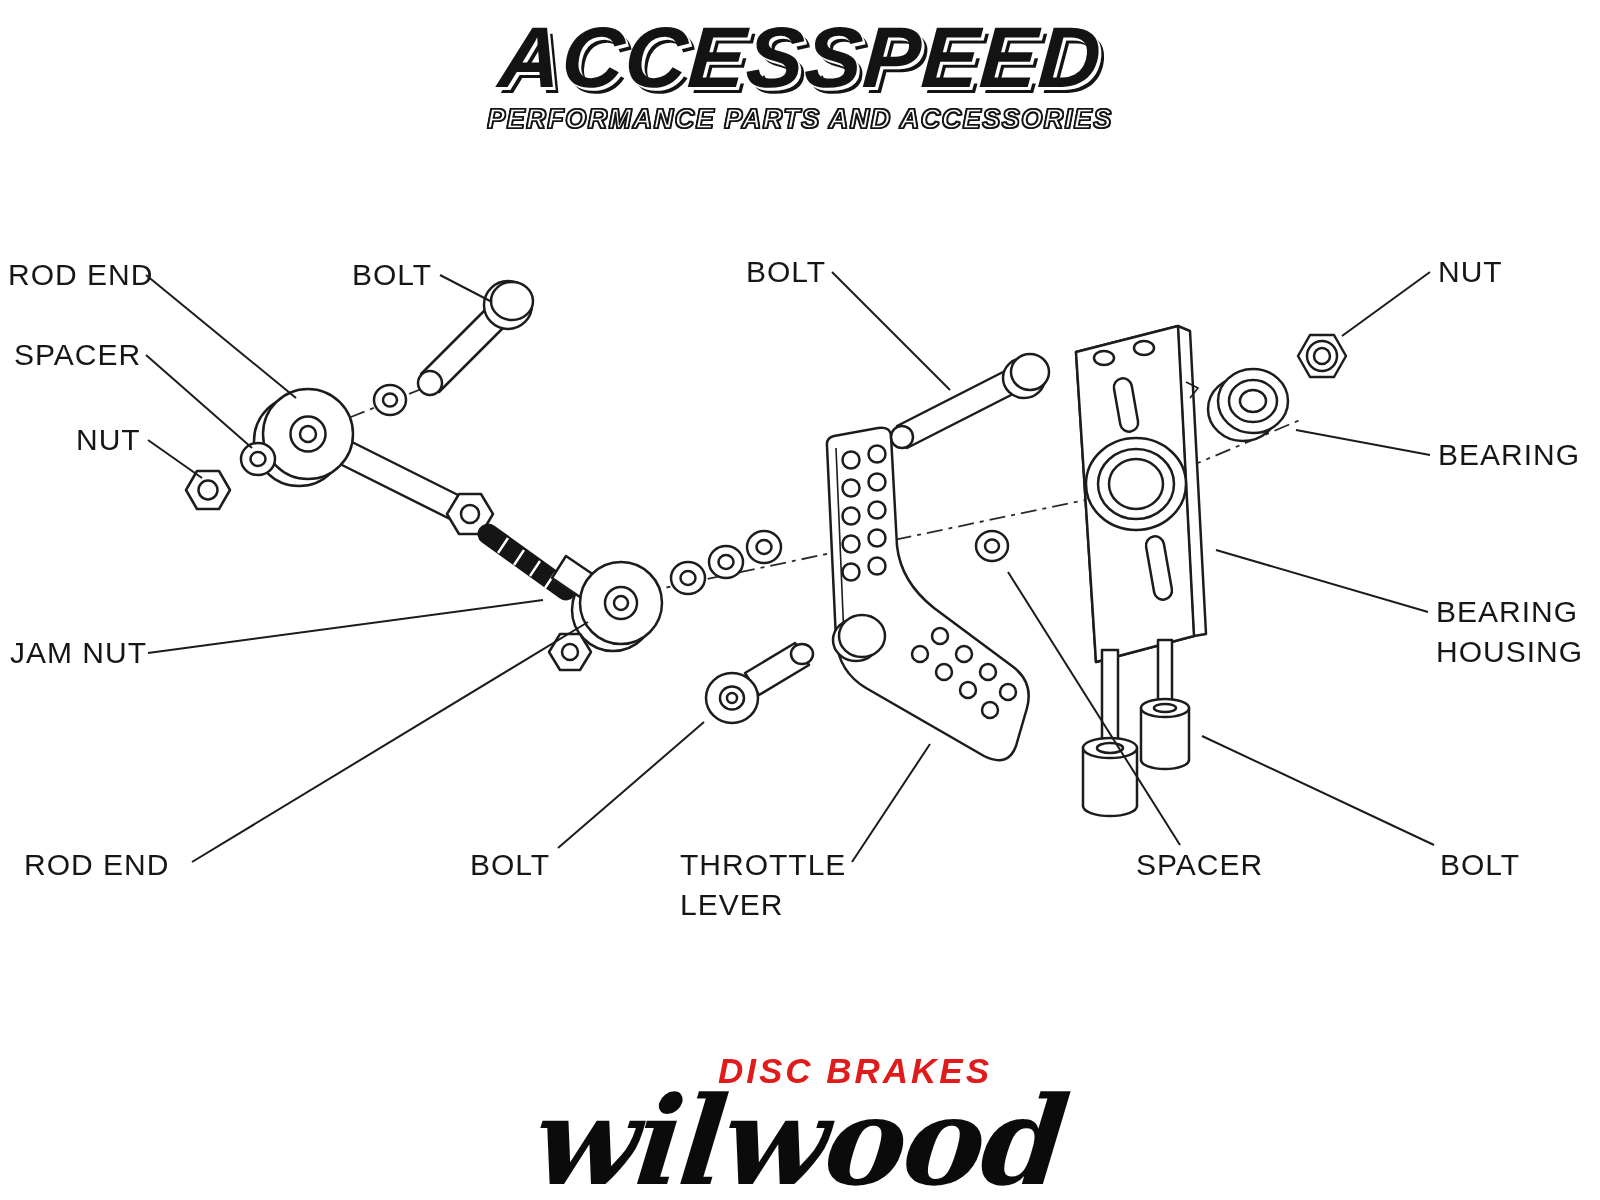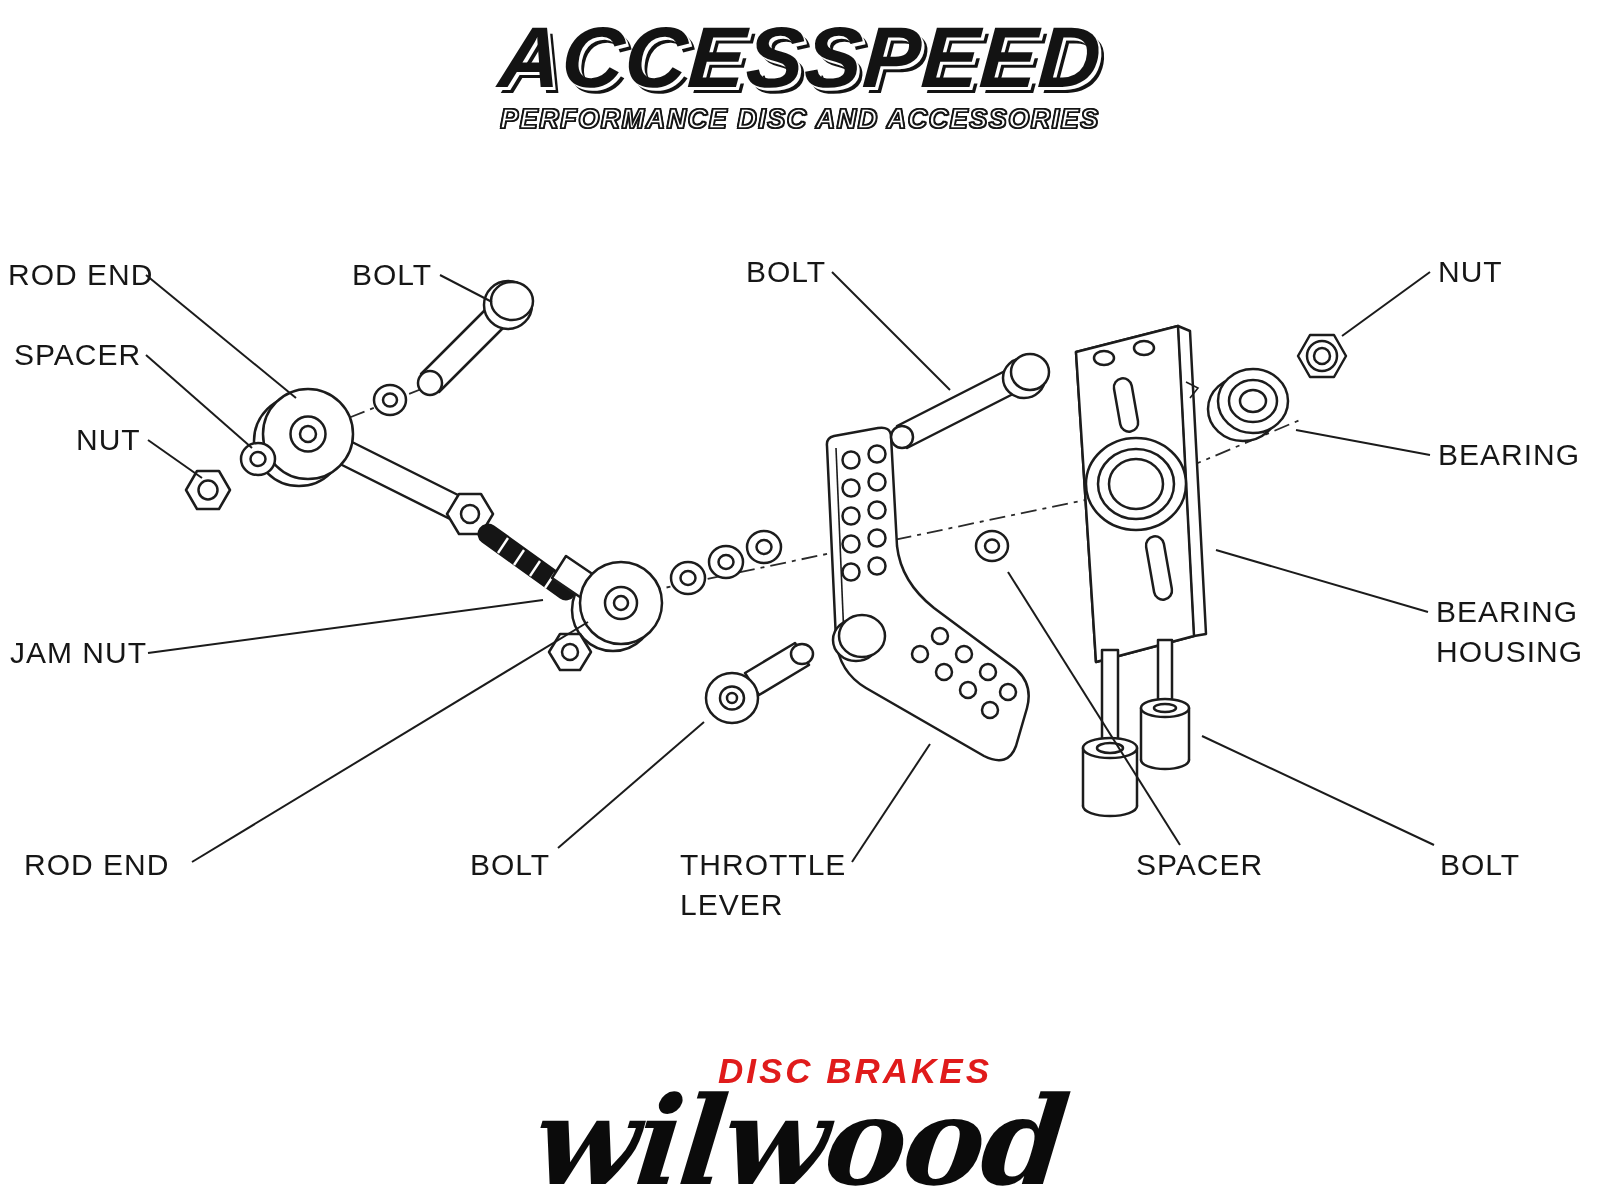--- a/index.html
+++ b/index.html
@@ -48,21 +48,21 @@
   .lbl{font-family:"Liberation Sans",sans-serif;font-size:30px;fill:#161616;letter-spacing:1px;}
   .hatch{stroke:#ffffff;stroke-width:2.4;}
 </style>
 </head>
 <body>
 
 <div class="stage">
 
   <div class="brand-top">
     <div class="brand-name">ACCESSPEED</div>
-    <div class="brand-tagline">PERFORMANCE DISC AND ACCESSORIES</div>
+    <div class="brand-tagline">PERFORMANCE PARTS AND ACCESSORIES</div>
   </div>
 
   <svg width="1600" height="1200" viewBox="0 0 1600 1200">
 
     <g>
       <line class="axis" x1="645" y1="592" x2="1085" y2="500"></line>
       <line class="axis" x1="424" y1="388" x2="318" y2="430"></line>
       <line class="axis" x1="1186" y1="468" x2="1300" y2="420"></line>
     </g>
 

